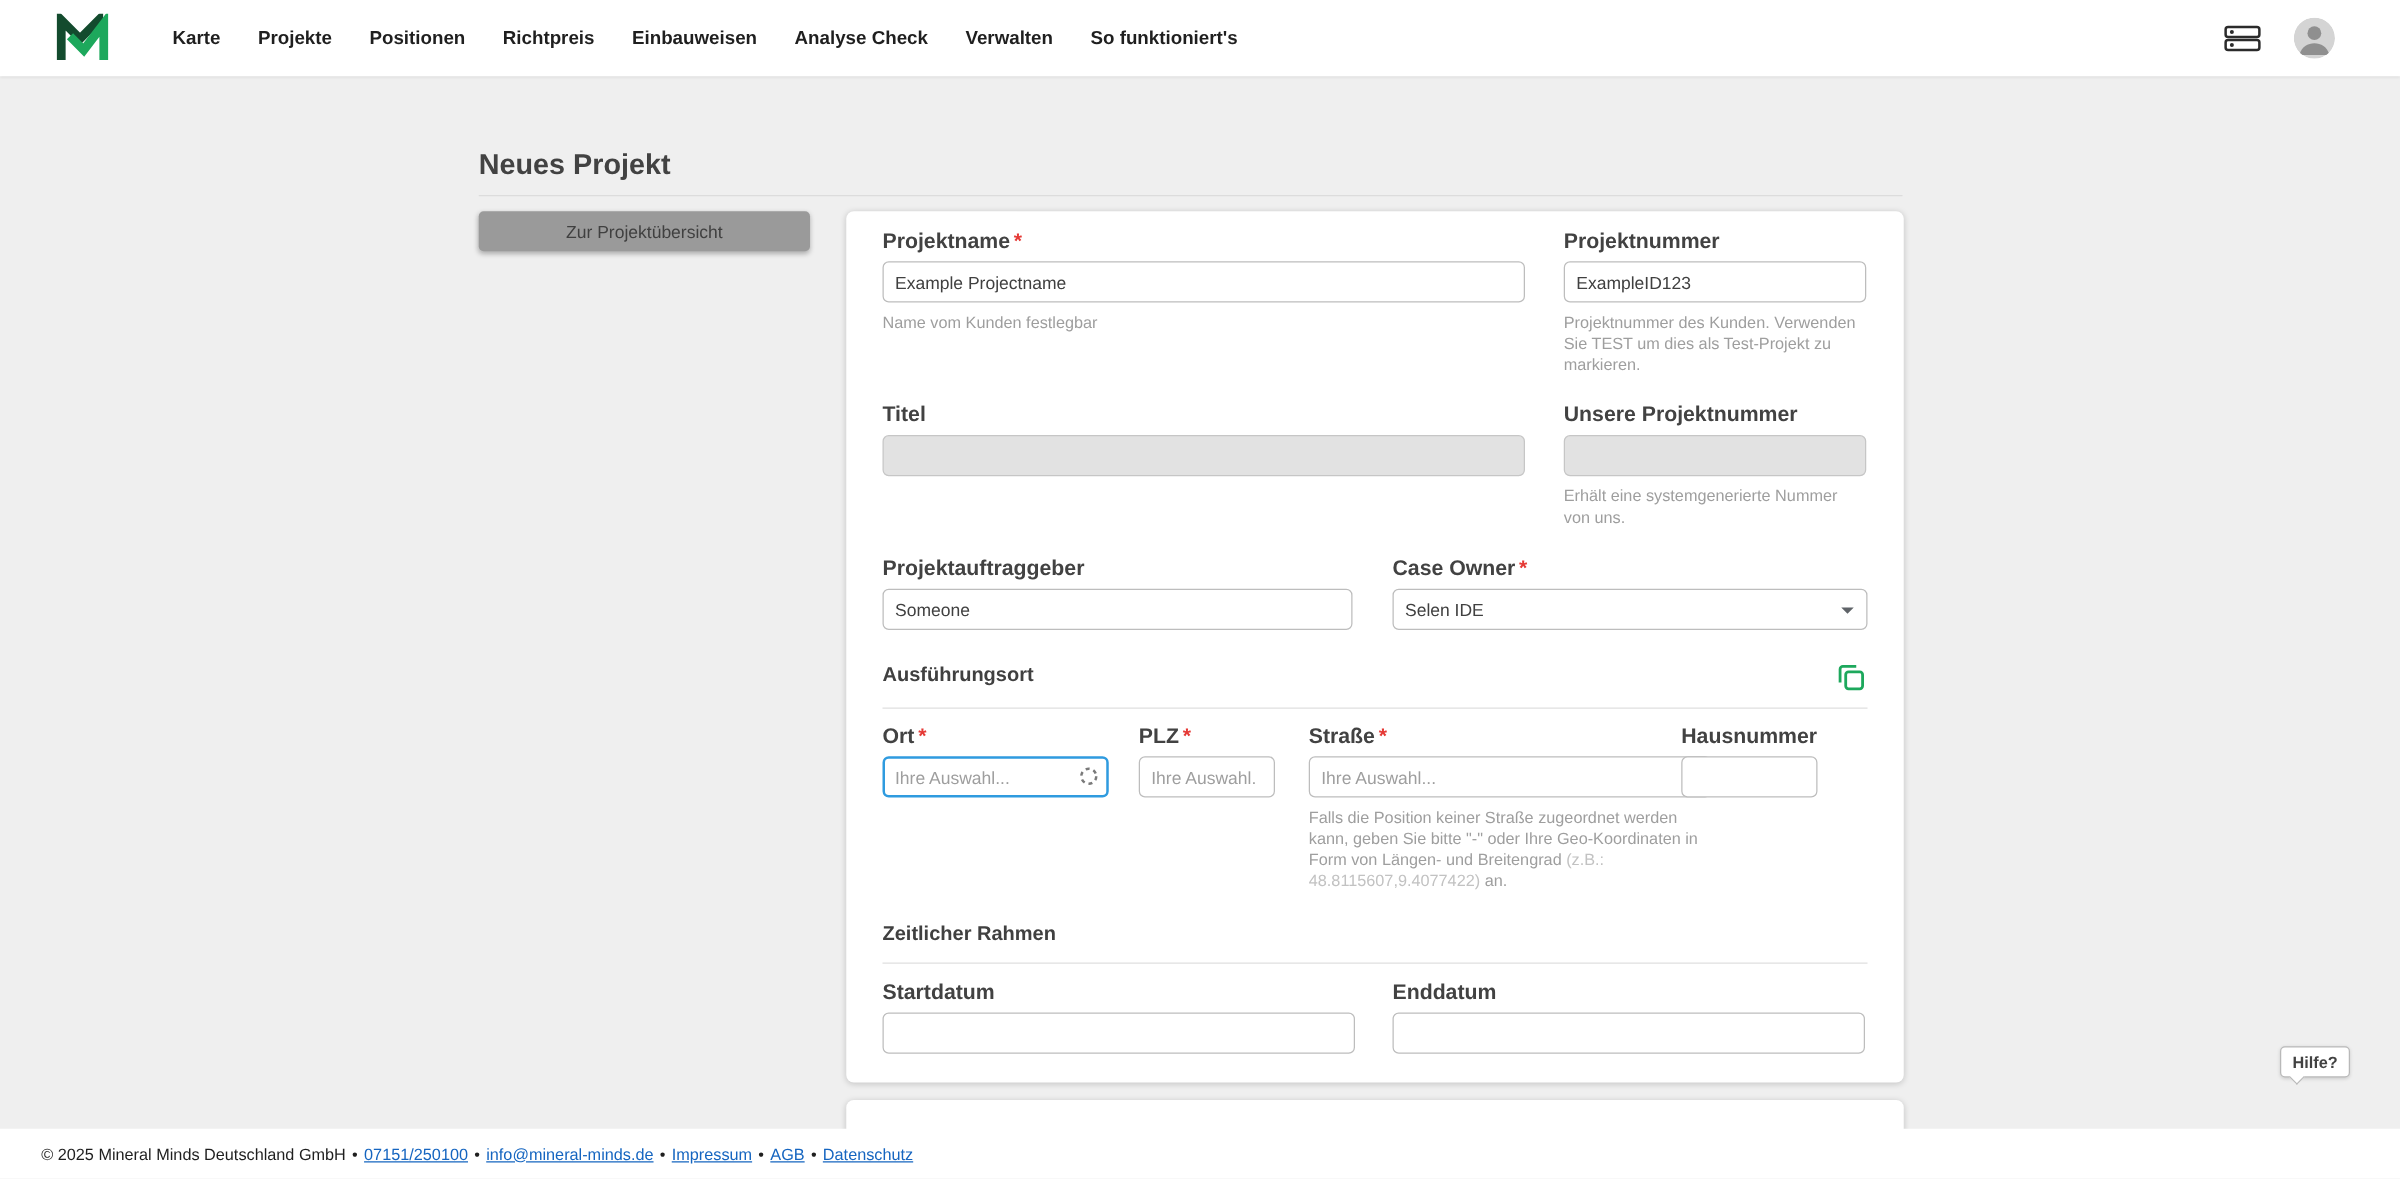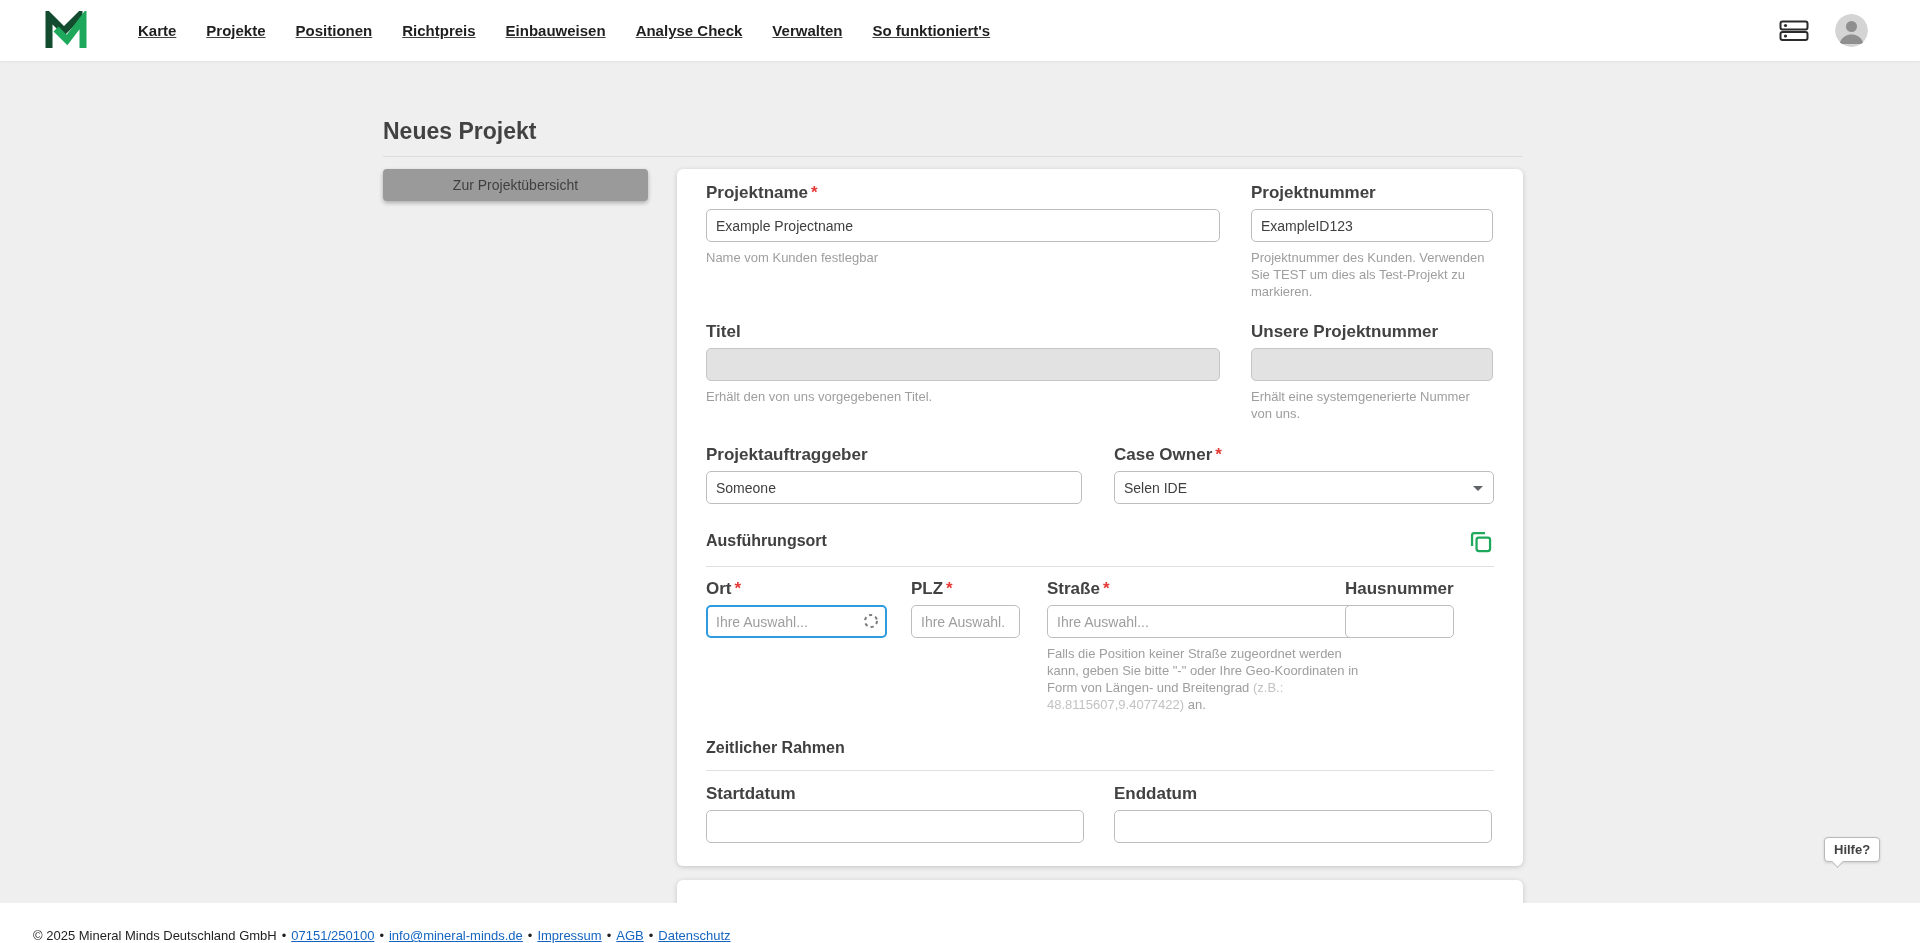--- a/index.html
+++ b/index.html
@@ -1,20 +1,20 @@
 <!DOCTYPE html>
 <html><head>
 <meta charset="utf-8">
 <style>
   * { box-sizing: border-box; margin: 0; padding: 0; }
   html, body { width: 1920px; height: 943px; }
   body { font-family: "Liberation Sans", sans-serif; background: #efefef; position: relative; overflow: hidden; color: #424242; }
 
   
-  .header { position: absolute; top: 0; left: 0; width: 100%; height: 61px; background: #fff; display: flex; align-items: center; z-index: 20; box-shadow: 0 1px 2px rgba(0,0,0,.06); text-decoration: underline; }
+  .header { position: absolute; top: 0; left: 0; width: 100%; height: 61px; background: #fff; display: flex; align-items: center; z-index: 20; box-shadow: 0 1px 2px rgba(0,0,0,.06); }
   .logo { margin-left: 44px; width: 44px; height: 40px; cursor: pointer; display: flex; align-items: center; }
   .nav { display: flex; gap: 30px; margin-left: 50px; }
   .nav a { font-size: 15px; font-weight: 700; color: #1f1f1f; text-decoration: none; cursor: pointer; white-space: nowrap; }
   .nav-right { margin-left: auto; margin-right: 52px; display: flex; align-items: center; gap: 26px; }
   .icon-btn { cursor: pointer; display: flex; align-items: center; }
   .avatar { width: 33px; height: 33px; border-radius: 50%; overflow: hidden; cursor: pointer; }
 
   
   .main { position: absolute; top: 61px; left: 0; width: 100%; height: 846px; overflow: hidden; }
   .page-title { position: absolute; left: 383px; top: 57px; font-size: 23px; font-weight: 700; color: #424242; }
@@ -41,21 +41,21 @@
   .caret { position: absolute; right: 10px; top: 14px; width: 0; height: 0; border-left: 5px solid transparent; border-right: 5px solid transparent; border-top: 5px solid #5f6368; }
 
   .section-head { position: absolute; left: 29px; width: 788px; height: 28px; display: flex; justify-content: space-between; align-items: center; }
   .section-head h2 { font-size: 16px; font-weight: 700; color: #404040; }
   .hdiv { position: absolute; left: 29px; width: 788px; height: 1px; background: #e0e0e0; }
 
   .help { position: absolute; left: 1824px; top: 776px; background: #fff; border: 1px solid #b9b9b9; border-radius: 4px; padding: 4px 9px; font-size: 13px; font-weight: 700; color: #424242; box-shadow: 0 1px 3px rgba(0,0,0,.15); cursor: pointer; z-index: 5; }
   .help::after { content: ""; position: absolute; left: 8px; bottom: -5px; width: 8px; height: 8px; background: #fff; border-right: 1px solid #b9b9b9; border-bottom: 1px solid #b9b9b9; transform: rotate(45deg); }
 
   
-  .footer { position: absolute; left: 0; bottom: 0; width: 100%; height: 40px; background: #fff; display: flex; align-items: flex-end; justify-content: space-between; padding: 0 38px 0 33px; font-size: 13px; color: #1f1f1f; z-index: 20; }
+  .footer { position: absolute; left: 0; bottom: 0; width: 100%; height: 40px; background: #fff; display: flex; align-items: center; justify-content: space-between; padding: 0 38px 0 33px; font-size: 13px; color: #1f1f1f; z-index: 20; }
   .footer a { color: #1565c0; text-decoration: underline; cursor: pointer; }
   .sep { margin: 0 5px; }
   .fr-bold { font-weight: 700; }
 </style>
 </head>
 <body>
 
 <header class="header">
   <div class="logo">
     <svg viewBox="0 0 42 40" width="44" height="40">
@@ -107,21 +107,20 @@
 
     <div class="fg" style="left:574px;top:15px;width:242px">
       <label><span>Projektnummer</span></label>
       <input type="text" class="inp" value="ExampleID123" style="">
       <div class="helper">Projektnummer des Kunden. Verwenden Sie TEST um dies als Test-Projekt zu markieren.</div>
     </div>
 
     <div class="fg" style="left:29px;top:154px;width:514px">
       <label><span>Titel</span></label>
       <input type="text" class="inp disabled" disabled="" style="">
-      <div class="helper">Erhält den von uns vorgegebenen Titel.</div>
     </div>
 
     <div class="fg" style="left:574px;top:154px;width:242px">
       <label><span>Unsere Projektnummer</span></label>
       <input type="text" class="inp disabled" disabled="" style="">
       <div class="helper">Erhält eine systemgenerierte Nummer von uns.</div>
     </div>
 
     <div class="fg" style="left:29px;top:277px;width:376px">
       <label><span>Projektauftraggeber</span></label>

